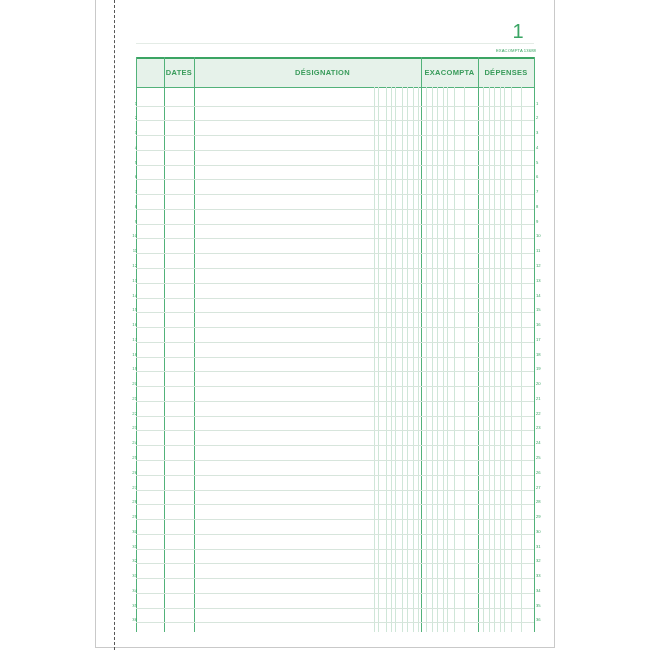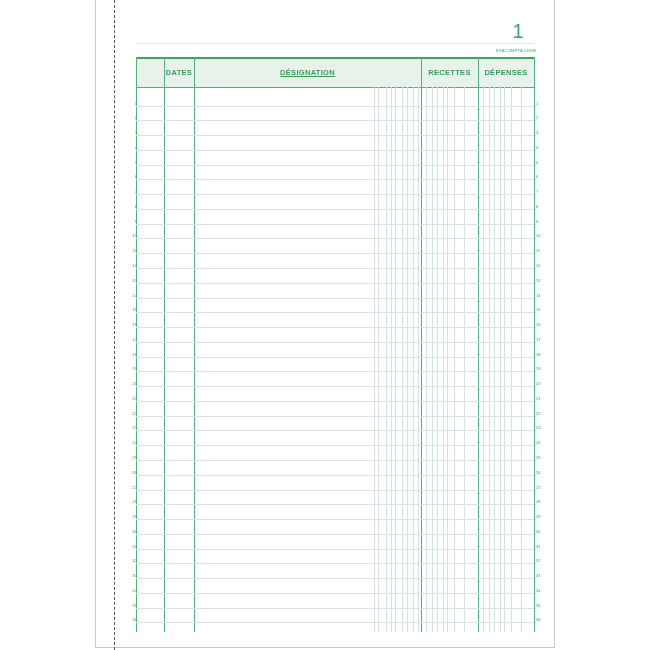--- a/index.html
+++ b/index.html
@@ -25,22 +25,22 @@
 <div class="page"></div>
 <div class="perf"></div>
 
 <div class="page-num">1</div>
 <div class="ref-code">EXACOMPTA 13688</div>
 <div class="guide"></div>
 
 <div class="head">
   <div class="head-cell" style="left:0;width:28px;"></div>
   <div class="head-cell" style="left:28px;width:30px;">DATES</div>
-  <div class="head-cell" style="left:58px;width:227px;text-decoration:underline;">DÉSIGNATION</div>
-  <div class="head-cell" style="left:285px;width:57px;">RECETTES</div>
+  <div class="head-cell" style="left:73px;width:227px;">DÉSIGNATION</div>
+  <div class="head-cell" style="left:285px;width:57px;">EXACOMPTA</div>
   <div class="head-cell" style="left:342px;width:56px;">DÉPENSES</div>
 </div>
 
 <div id="grid">
     <div class="hline head-bottom" style="top:87px;"></div>
     <div class="vline thin" style="left:374px;"></div>
     <div class="vline thin" style="left:378px;"></div>
     <div class="vline thin" style="left:386px;"></div>
     <div class="vline thin" style="left:391px;"></div>
     <div class="vline thin" style="left:395px;"></div>

